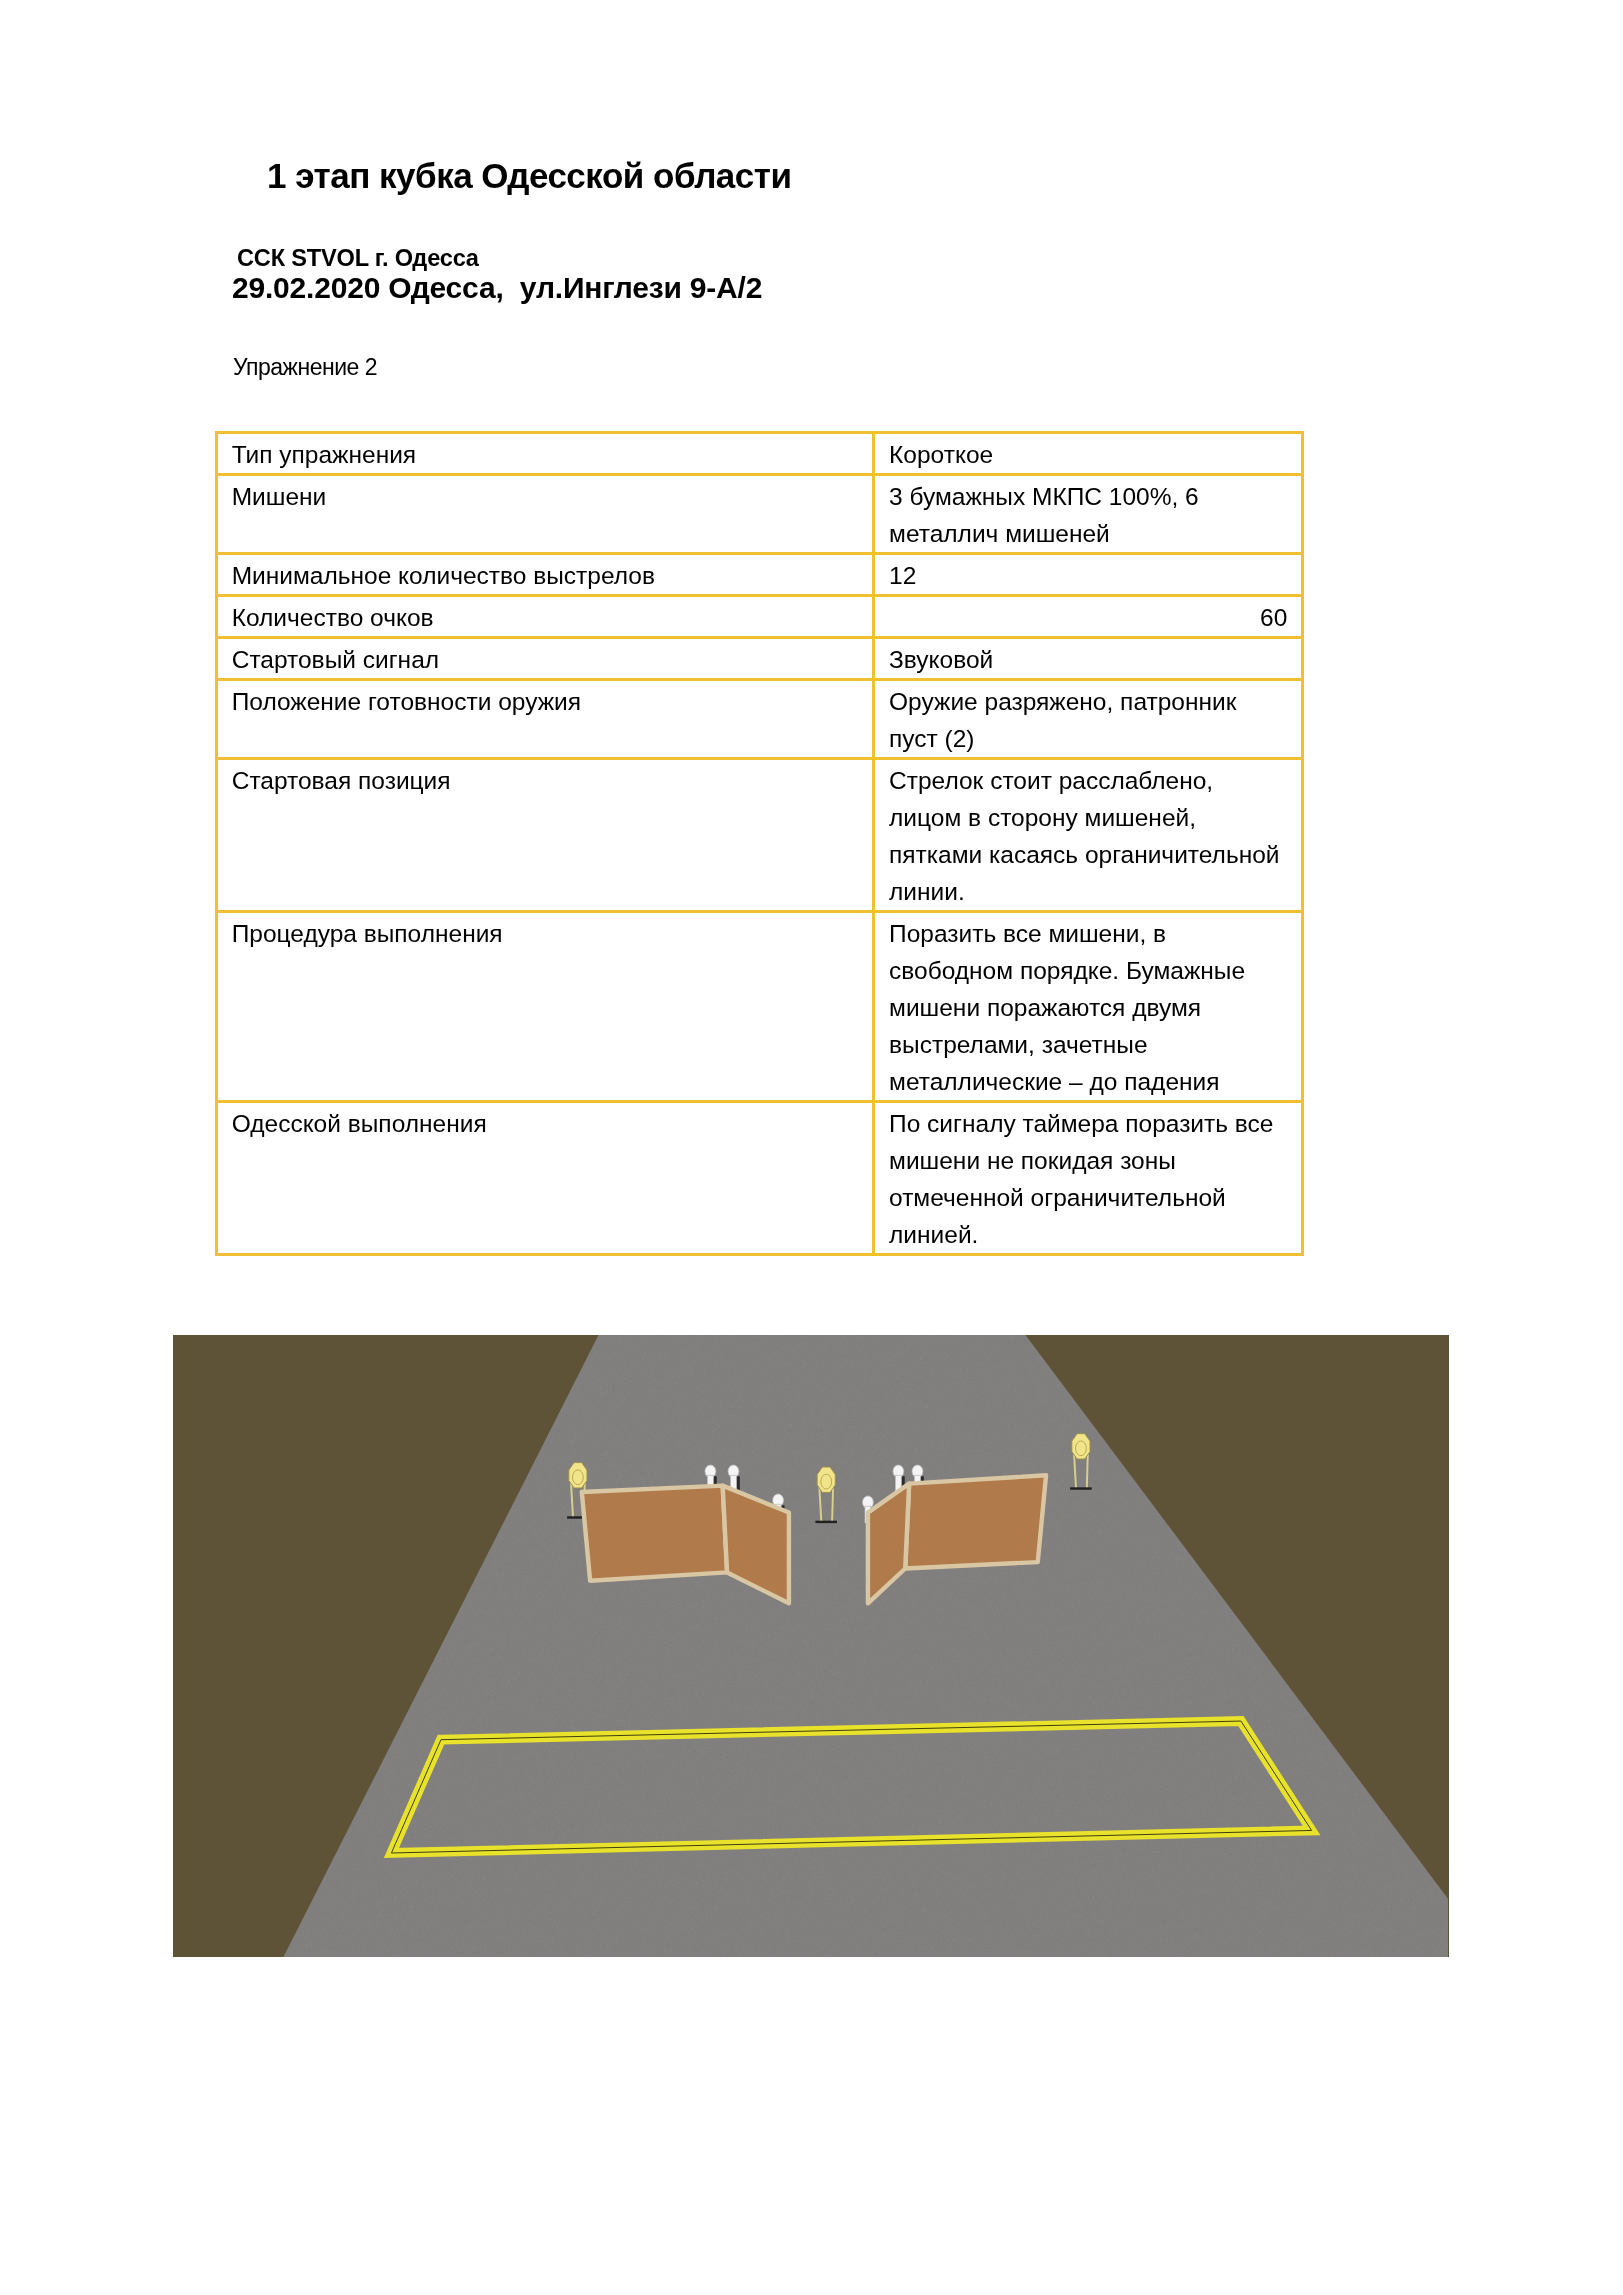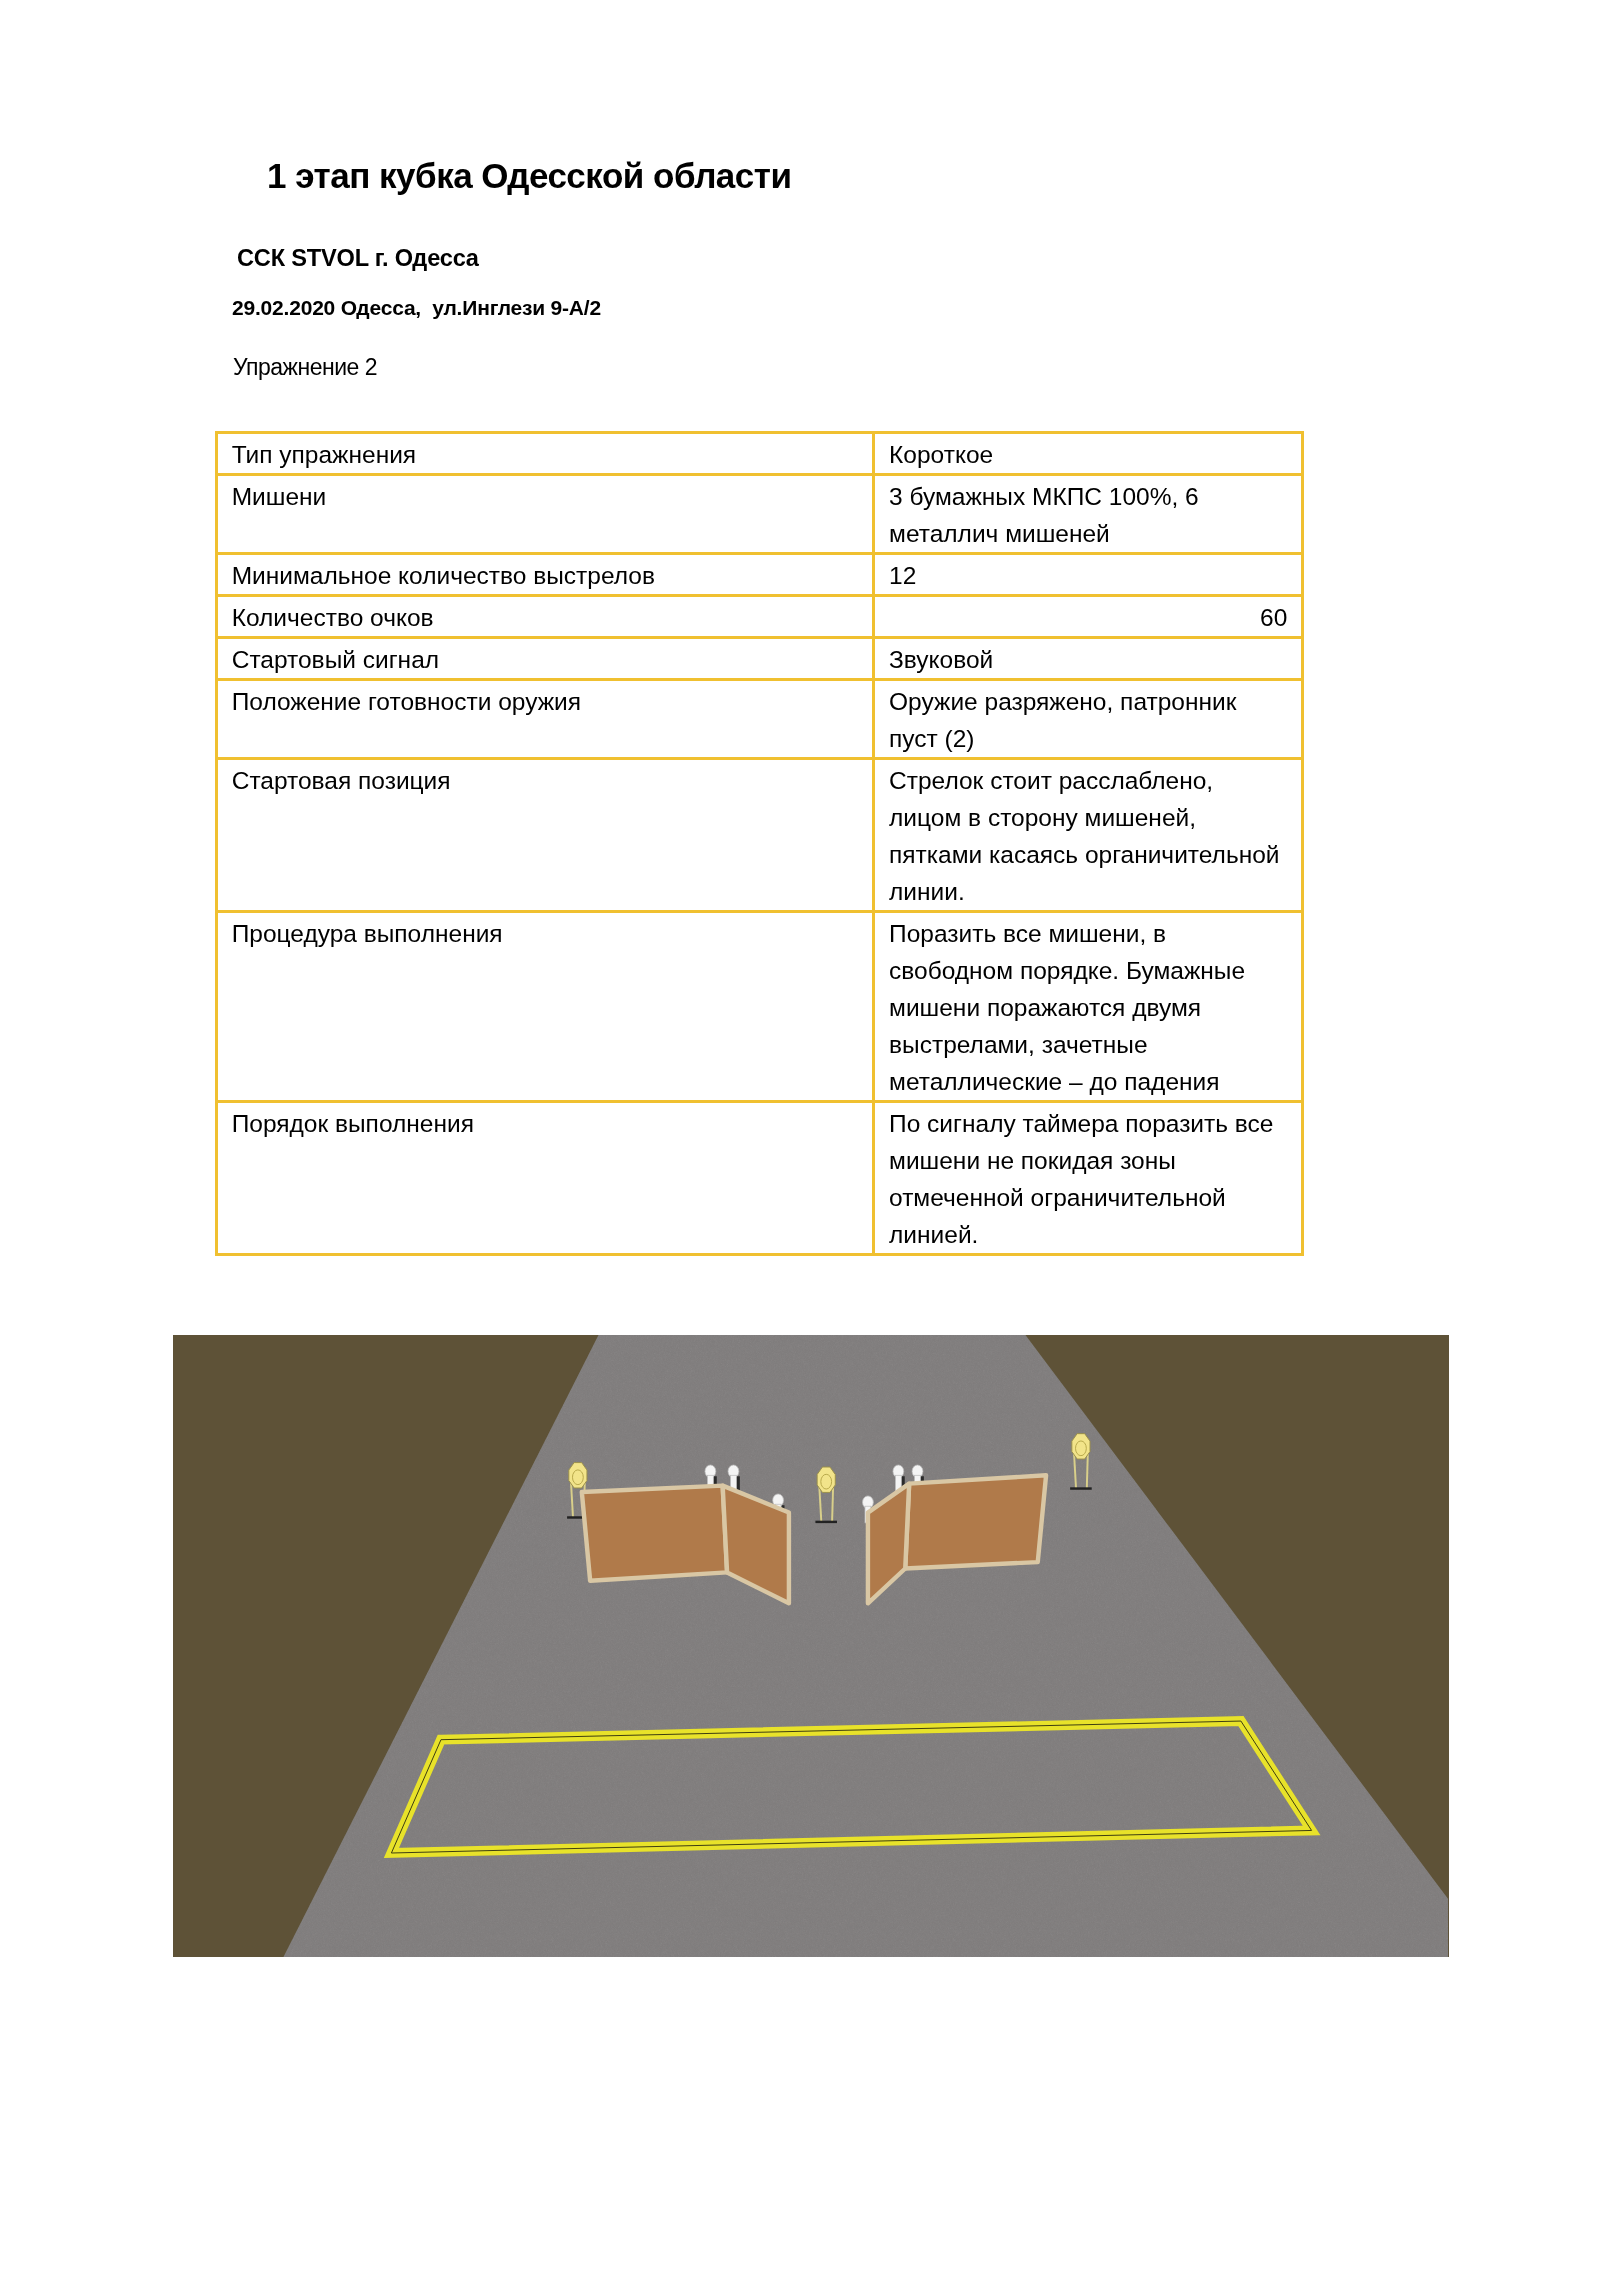--- a/index.html
+++ b/index.html
@@ -1,21 +1,21 @@
 <!DOCTYPE html>
 <html style="font-size:7.9px"><head>
 <meta charset="utf-8">
 <style>
   html, body { margin: 0; padding: 0; background: #ffffff; }
   body { width: 1623px; height: 2295px; position: relative; overflow: hidden;
          font-family: "Liberation Sans", "DejaVu Sans", sans-serif; color: #000; }
   .abs { position: absolute; white-space: nowrap; }
   #doc-title { left: 233px; top: 156px; font-size: 35px; font-weight: bold; letter-spacing: -0.5px; margin-left: 34px; }
   #org-line { left: 237px; top: 245px; font-size: 23.6px; font-weight: bold; letter-spacing: -0.2px; }
-  #date-line { left: 232px; top: 296px; font-size: 21px; font-weight: bold; letter-spacing: -0.2px; white-space: pre; }
+  #date-line { left: 232px; top: 271px; font-size: 30px; font-weight: bold; letter-spacing: -0.2px; white-space: pre; }
   #exercise-title { left: 233px; top: 354px; font-size: 23px; font-weight: normal; letter-spacing: -0.5px; }
 
   #info-table { position: absolute; left: 215px; top: 431px; width: 1089px;
                 border-collapse: collapse; table-layout: fixed; }
   #info-table td { border: 3.9px solid #F0C030; vertical-align: top;
                    font-size: 24.5px; line-height: 37px; padding: 2px 13.7px 0 13.7px;
                    white-space: normal; }
   #info-table td.k { width: 627px; }
   #info-table td.v { padding-left: 13.7px; }
   #info-table tr.r1 td { height: 35px; }
@@ -58,21 +58,21 @@
       </tr>
       <tr>
         <td class="k" style="border-color: rgb(240, 192, 48);">Стартовая позиция</td>
         <td class="v" style="border-color: rgb(240, 192, 48);">Стрелок стоит расслаблено, лицом в сторону мишеней, пятками касаясь органичительной линии.</td>
       </tr>
       <tr>
         <td class="k" style="border-color: rgb(240, 192, 48);">Процедура выполнения</td>
         <td class="v" style="border-color: rgb(240, 192, 48);">Поразить все мишени, в свободном порядке. Бумажные мишени поражаются двумя выстрелами, зачетные металлические – до падения</td>
       </tr>
       <tr>
-        <td class="k" style="border-color: rgb(240, 192, 48);">Порядок выполнения</td>
+        <td class="k" style="border-color: rgb(240, 192, 48);">Одесской выполнения</td>
         <td class="v" style="border-color: rgb(240, 192, 48);">По сигналу таймера поразить все мишени не покидая зоны отмеченной ограничительной линией.</td>
       </tr>
     </tbody>
 </table>
 
 <svg id="scene" viewBox="0 0 2600 1268" preserveAspectRatio="none" xmlns="http://www.w3.org/2000/svg">
   <defs>
     <filter id="grain" x="0" y="0" width="100%" height="100%">
       <feTurbulence type="fractalNoise" baseFrequency="0.9" numOctaves="2" seed="3" result="n"></feTurbulence>
       <feColorMatrix type="saturate" values="0" in="n" result="g"></feColorMatrix>

